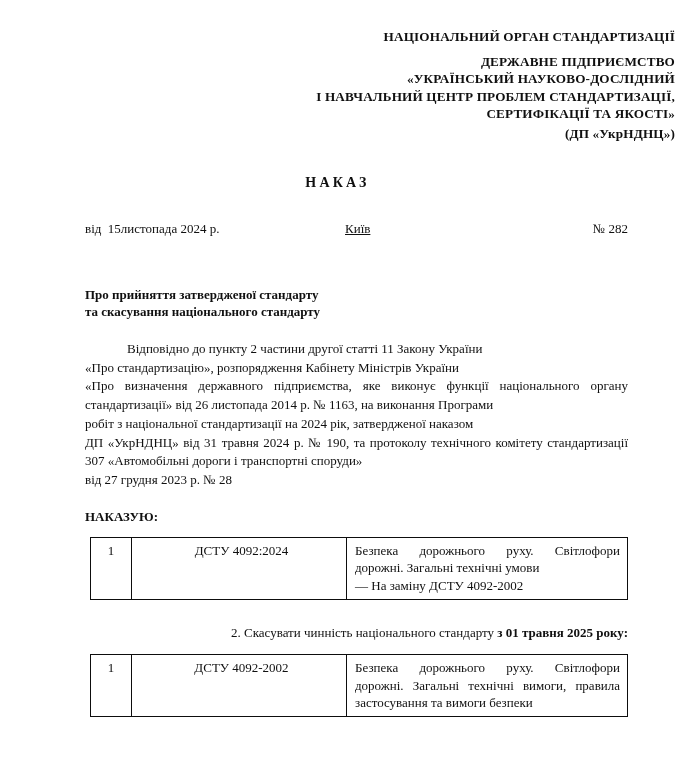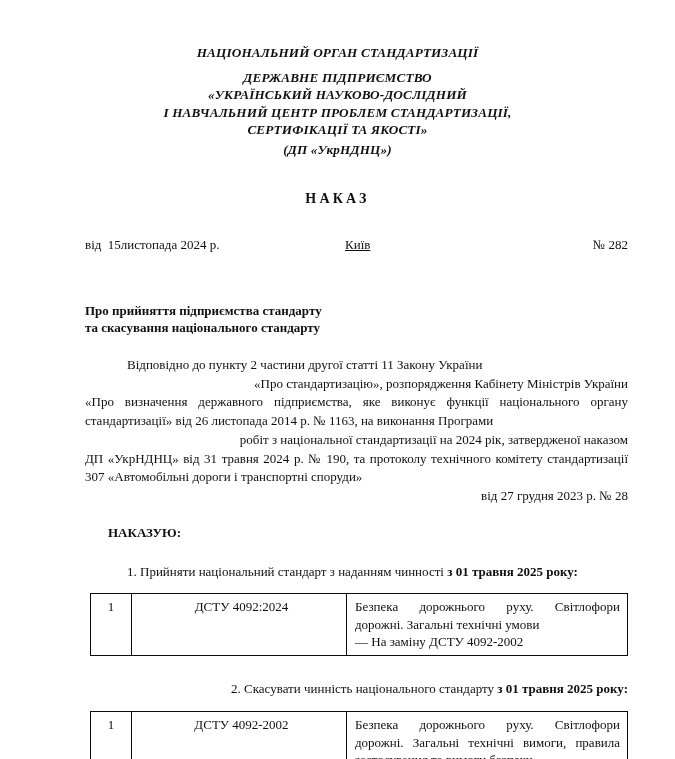--- a/index.html
+++ b/index.html
@@ -21,23 +21,22 @@
     position: absolute;
     top: 0; left: 0;
     width: 675px;
     height: 759px;
     padding: 0;
     box-sizing: border-box;
   }
 
   
   .header-block {
-    text-align: center;
-    padding-top: 44px;
-    font-style: italic;
+    text-align: right;
+    padding-top: 28px;
   }
   .header-line {
     font-weight: bold;
     font-size: 13.2px;
     line-height: 17.5px;
     letter-spacing: 0.15px;
   }
   .header-org {
     margin-bottom: 7px;
   }
@@ -96,28 +95,28 @@
     margin-right: 47px;
     font-size: 13px;
     line-height: 18.7px;
   }
   .para {
     text-align: justify;
     text-indent: 42px;
     margin: 0;
   }
   .para.nojust {
-    text-align: right;
+    text-align: left;
     text-indent: 0;
   }
 
   
   .decree {
     margin-top: 19px;
-    margin-left: 108px;
+    margin-left: 85px;
     font-weight: bold;
     font-size: 13px;
   }
 
   
   .item {
     margin-top: 22px;
     margin-left: 85px;
     margin-right: 47px;
     font-size: 13px;
@@ -188,38 +187,35 @@
 
   <div class="order-word">НАКАЗ</div>
 
   <div class="meta-row">
     <span class="meta-date">від  15листопада 2024 р.</span>
     <span class="meta-city">Київ</span>
     <span class="meta-number">№ 282</span>
   </div>
 
   <div class="subject">
-    <div>Про прийняття підприємства стандарту</div>
+    <div>Про прийняття затвердженої стандарту</div>
     <div>та скасування національного стандарту</div>
   </div>
 
   <div class="body-block">
     <p class="para">Відповідно до пункту 2 частини другої статті 11 Закону України</p>
     <p class="para nojust">«Про стандартизацію», розпорядження Кабінету Міністрів України</p>
     <p class="para" style="text-indent:0">«Про визначення державного підприємства, яке виконує функції національного органу стандартизації» від 26 листопада 2014 р. № 1163, на виконання Програми</p>
     <p class="para nojust">робіт з національної стандартизації на 2024 рік, затвердженої наказом</p>
     <p class="para" style="text-indent:0">ДП «УкрНДНЦ» від 31 травня 2024 р. № 190, та протоколу технічного комітету стандартизації 307 «Автомобільні дороги і транспортні споруди»</p>
     <p class="para nojust">від 27 грудня 2023 р. № 28</p>
   </div>
 
   <div class="decree">НАКАЗУЮ:</div>
 
-  <div class="item">
-    <span>1.</span><span> Прийняти національний стандарт з наданням чинності </span><b>з 01 травня 2025 року:</b>
-  </div>
 
   <table class="std-table table-one">
     <tbody>
       <tr>
         <td class="col-num">1</td>
         <td class="col-code">ДСТУ 4092:2024</td>
         <td class="col-desc">
           <span class="desc-line just">Безпека дорожнього руху. Світлофори</span>
           <span class="desc-line">дорожні. Загальні технічні умови</span>
           <span class="desc-line">— На заміну ДСТУ 4092-2002</span>

